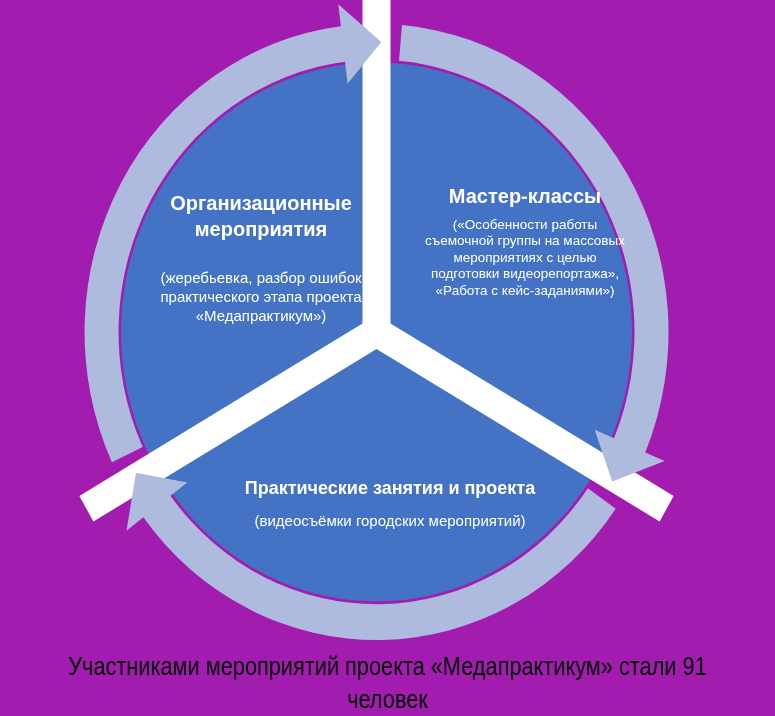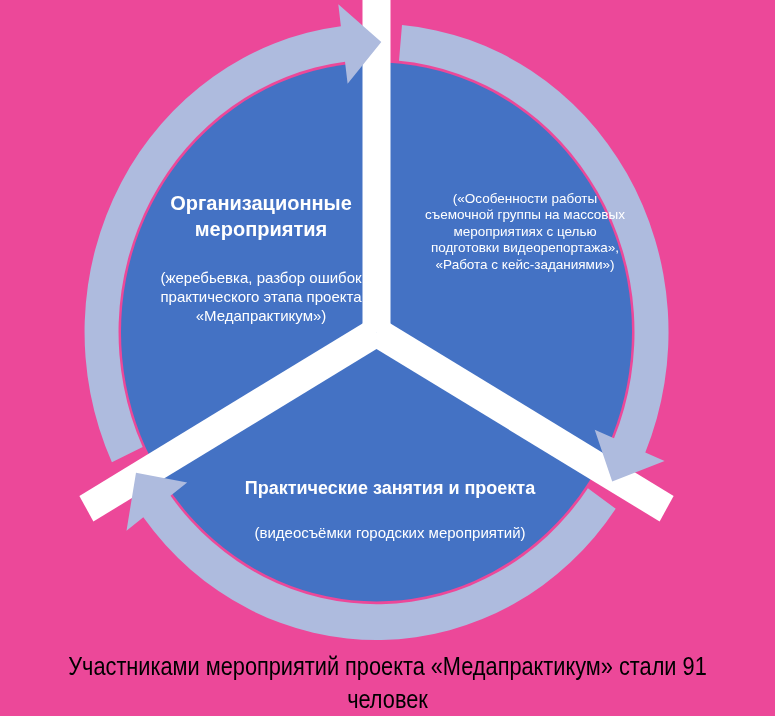--- a/index.html
+++ b/index.html
@@ -4,32 +4,32 @@
 <style>
   :root{
     --c-seg:#4472C4;
     --c-ring:#AEBBDE;
     --c-text:#FFFFFF;
     --c-caption:#000000;
   }
   *{margin:0;padding:0;box-sizing:border-box;}
   html,body{width:775px;height:716px;background:#ffffff;overflow:hidden;
     font-family:"Liberation Sans","DejaVu Sans",sans-serif;}
-  .stage{position:relative;width:775px;height:716px;background:#ec4899;}
+  .stage{position:relative;width:775px;height:716px;background:#a21caf;}
   .diagram-svg{position:absolute;left:0;top:0;}
   .pie{fill:var(--c-seg);}
   .divider{fill:#ffffff;}
   .ring{fill:var(--c-ring);}
   .seg-text{position:absolute;text-align:center;color:var(--c-text);}
   .seg-title{font-weight:bold;font-size:20px;line-height:1.3;}
   .seg-title.small{font-size:18px;}
   .seg-body{white-space:pre-line;margin-top:8px;}
   .seg-body.b0{font-size:15px;line-height:1.27;margin-top:26px;}
   .seg-body.b1{font-size:13.5px;line-height:1.22;}
-  .seg-body.b2{font-size:15px;line-height:1.3;margin-top:23px;}
+  .seg-body.b2{font-size:15px;line-height:1.3;margin-top:11px;}
   .caption{position:absolute;left:0;top:650px;width:775px;text-align:center;
     color:var(--c-caption);font-size:25px;line-height:1.32;white-space:pre-line;
     transform:scaleX(0.87);transform-origin:50% 0;}
 </style>
 </head>
 <body>
 
 <div class="stage">
 
   <svg class="diagram-svg" width="775" height="650" viewBox="0 0 775 650">
@@ -48,20 +48,21 @@
   </svg>
 
   <div class="seg-text" style="left:147px;top:190px;width:228px;">
     <div class="seg-title">Организационные мероприятия</div>
     <div class="seg-body b0">(жеребьевка, разбор ошибок
 практического этапа проекта
 «Медапрактикум»)</div>
   </div>
 
   <div class="seg-text" style="left:400px;top:183px;width:250px;">
+    <div class="seg-title">Мастер-классы</div>
     <div class="seg-body b1">(«Особенности работы
 съемочной группы на массовых
 мероприятиях с целью
 подготовки видеорепортажа»,
 «Работа с кейс-заданиями»)</div>
   </div>
 
   <div class="seg-text" style="left:230px;top:477px;width:320px;">
     <div class="seg-title small">Практические занятия и проекта</div>
     <div class="seg-body b2">(видеосъёмки городских мероприятий)</div>

